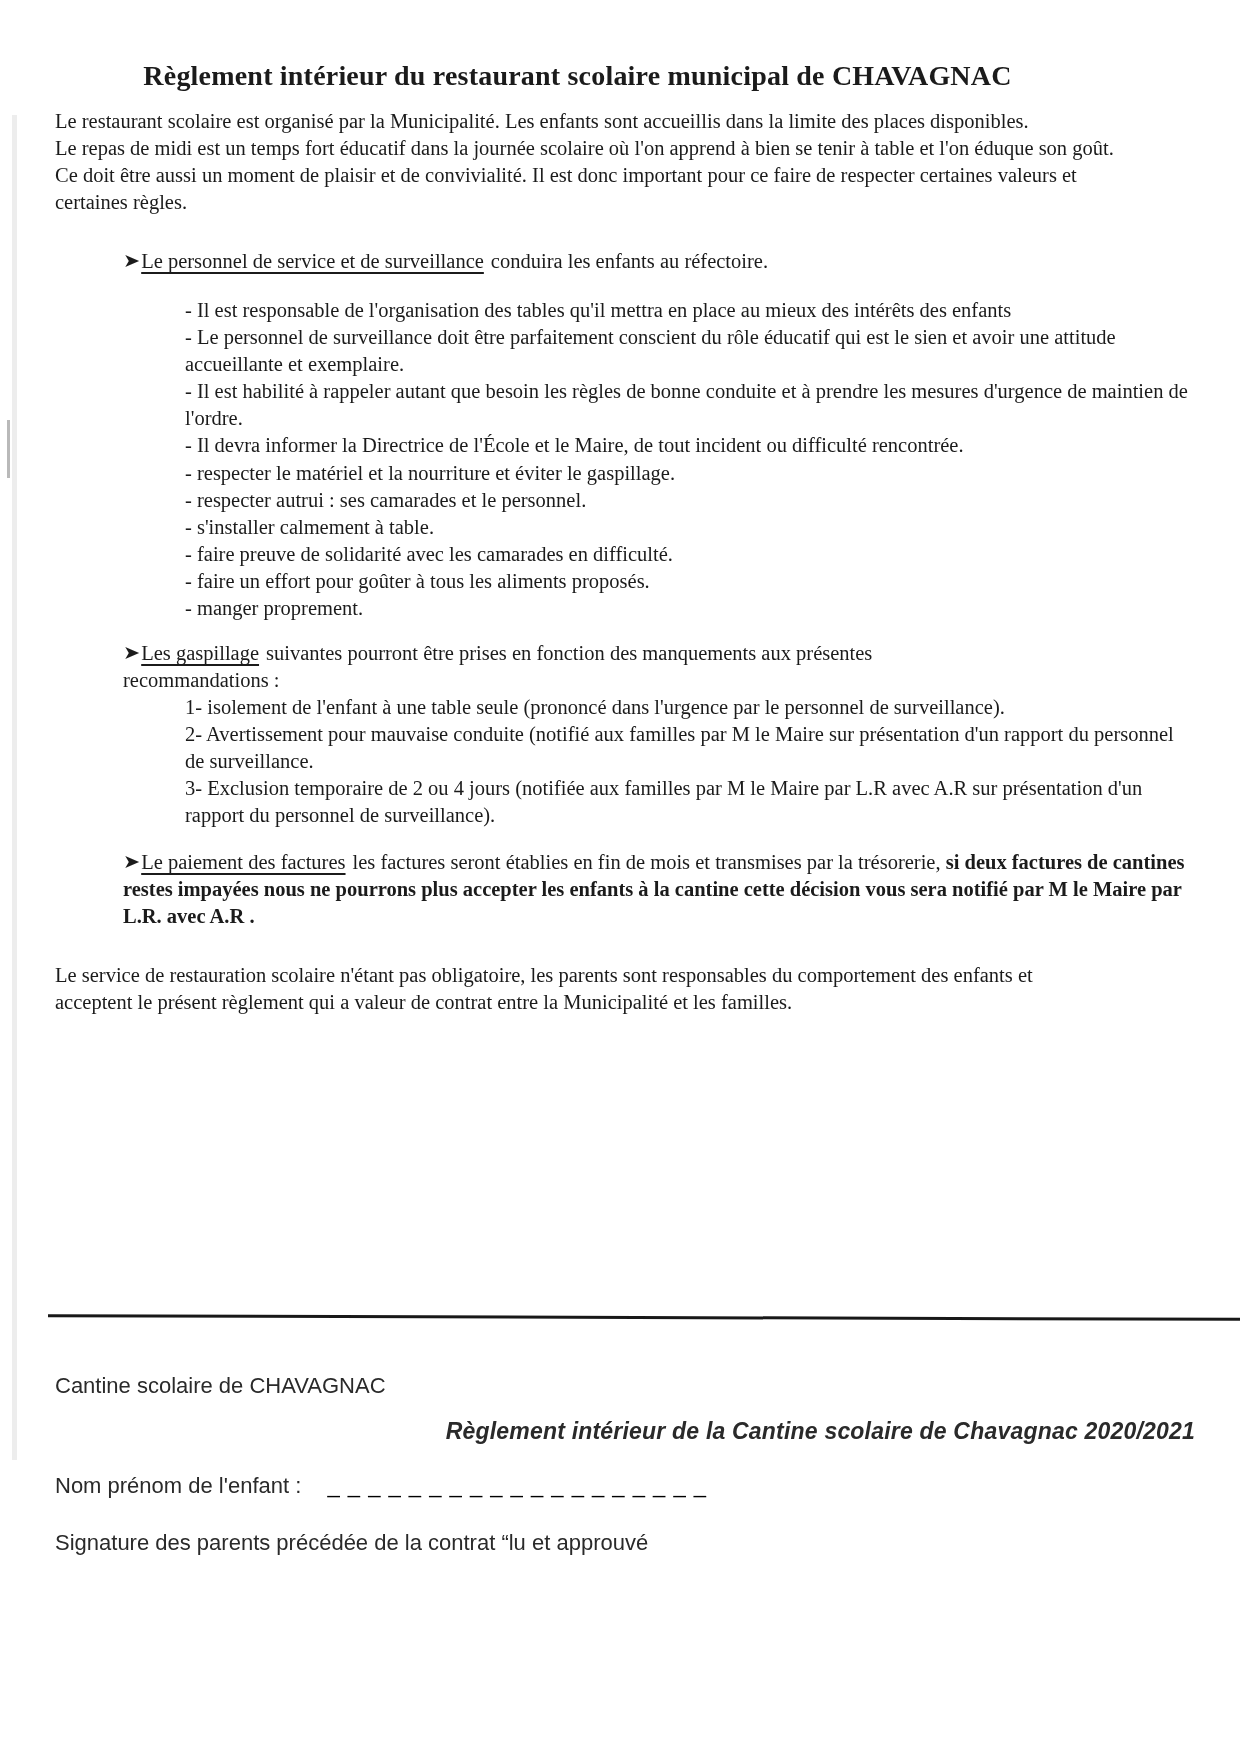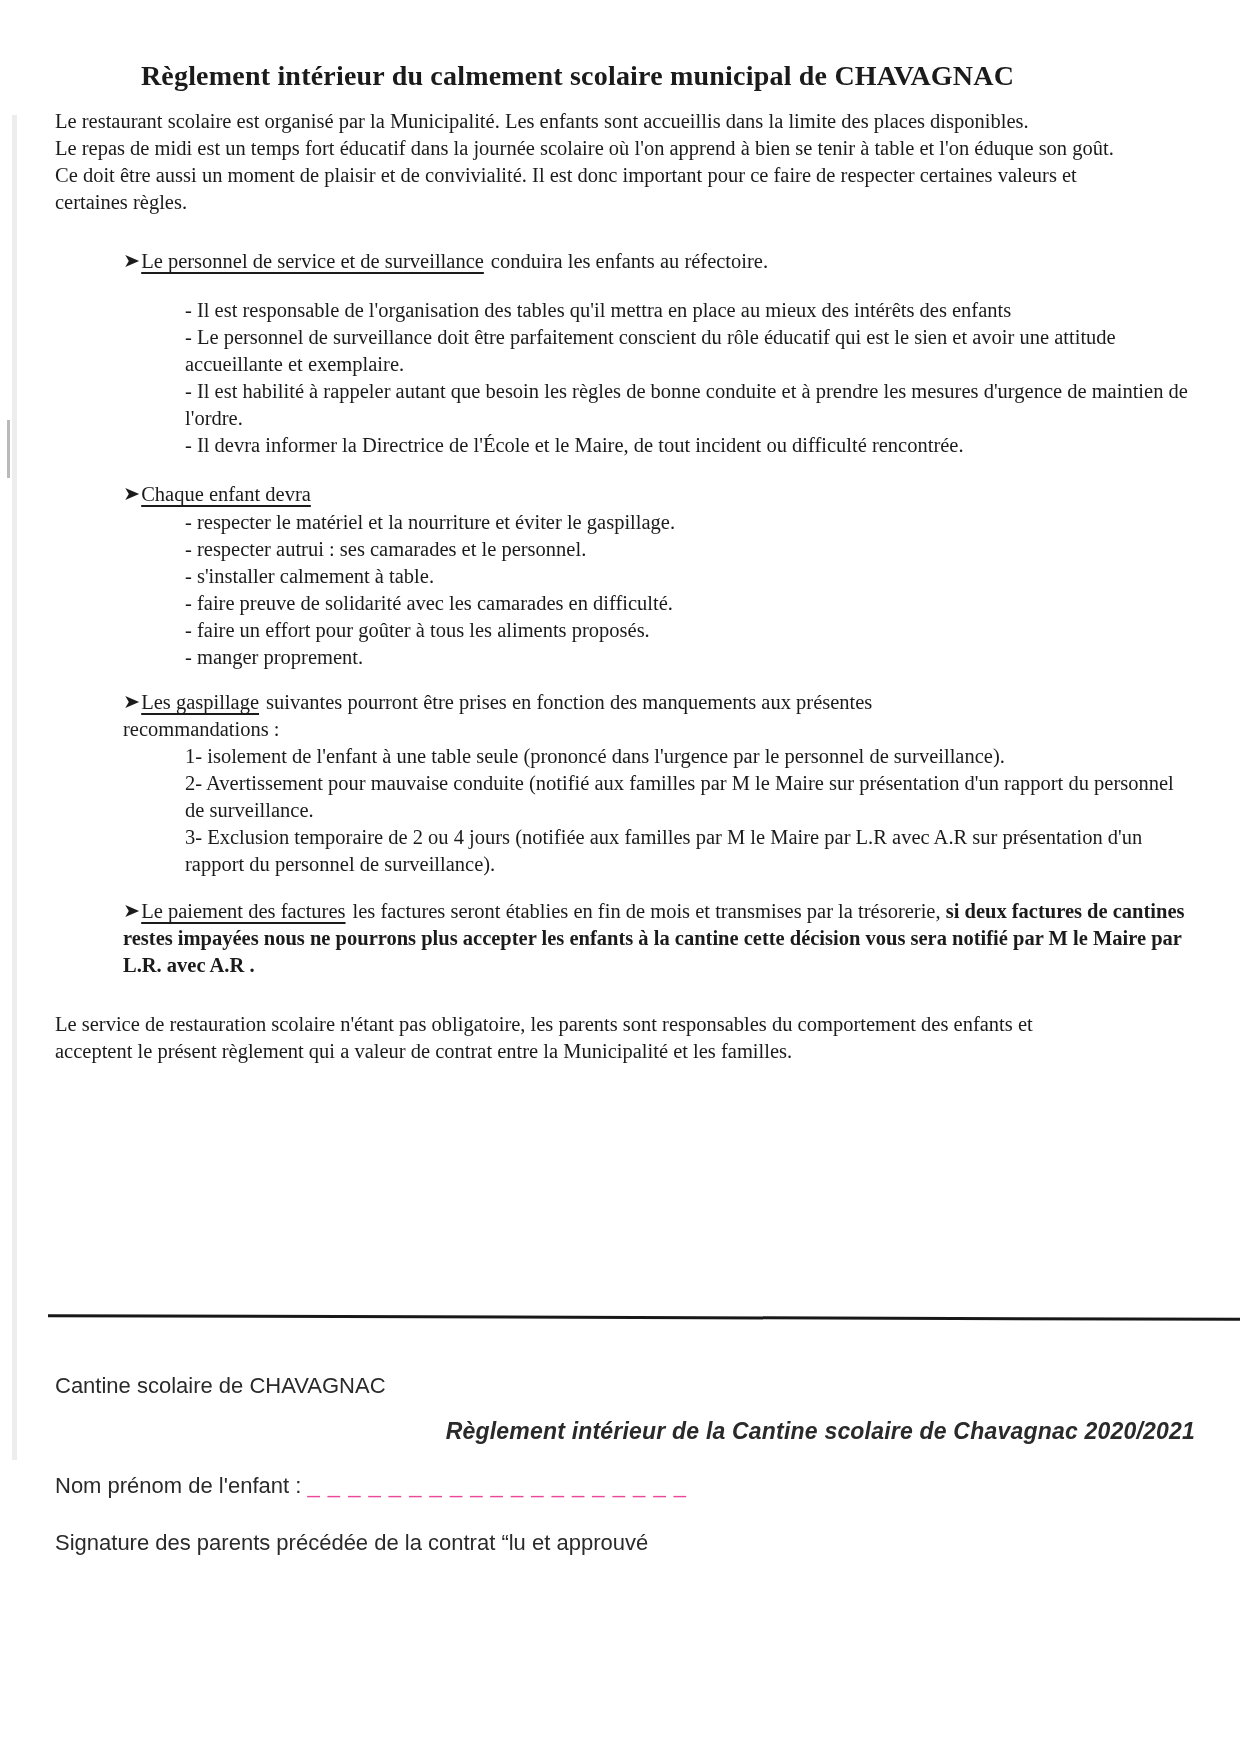--- a/index.html
+++ b/index.html
@@ -66,21 +66,21 @@
   .org-line { font-size:22px; line-height:28px; }
   .subtitle {
     margin-top:17px;
     font-size:23px; line-height:28px;
     font-weight:bold; font-style:italic;
     text-align:right;
     padding-left:55px;
     letter-spacing:0.2px;
   }
   .name-row { margin-top:27px; font-size:22px; line-height:28px; }
-  .blank { letter-spacing:1px; color:#ec4899; }
+  .blank { letter-spacing:1px; color:#000000;margin-left:20px; }
   .signature-row { margin-top:29px; font-size:22px; line-height:28px; }
 
   .edge-strip {
     position:absolute; left:12px; top:115px;
     width:5px; height:1345px;
     background:#ededed;
   }
   .edge-mark {
     position:absolute; left:7px; top:420px;
     width:3px; height:58px;
@@ -88,38 +88,35 @@
   }
 </style>
 </head>
 <body>
 
 <div class="edge-strip"></div>
 <div class="edge-mark"></div>
 
 <div class="doc">
 
-  <h1 class="title">Règlement intérieur du calmement scolaire municipal de CHAVAGNAC</h1>
+  <h1 class="title">Règlement intérieur du restaurant scolaire municipal de CHAVAGNAC</h1>
 
   <p class="body-text intro">Le restaurant scolaire est organisé par la Municipalité. Les enfants sont accueillis dans la limite des places disponibles.</p>
   <p class="body-text intro intro-2">Le repas de midi est un temps fort éducatif dans la journée scolaire où l'on apprend à bien se tenir à table et l'on éduque son goût. Ce doit être aussi un moment de plaisir et de convivialité. Il est donc important pour ce faire de respecter certaines valeurs et certaines règles.</p>
 
   <div class="body-text shead sh1">
     <span class="hb"><span class="arrow">➤</span><span>Le personnel de service et de surveillance</span></span><span class="hrest">conduira les enfants au réfectoire.</span>
   </div>
   <div class="body-text bullets b1">
     <p>- Il est responsable de l'organisation des tables qu'il mettra en place au mieux des intérêts des enfants</p>
     <p>- Le personnel de surveillance doit être parfaitement conscient du rôle éducatif qui est le sien et avoir une attitude accueillante et exemplaire.</p>
     <p>- Il est habilité à rappeler autant que besoin les règles de bonne conduite et à prendre les mesures d'urgence de maintien de l'ordre.</p>
     <p>- Il devra informer la Directrice de l'École et le Maire, de tout incident ou difficulté rencontrée.</p>
   </div>
 
-  <div class="body-text shead sh2">
-    <span class="hb"><span class="arrow">➤</span><span>Chaque enfant devra</span></span>
-  </div>
   <div class="body-text bullets b2">
     <p>- respecter le matériel et la nourriture et éviter le gaspillage.</p>
     <p>- respecter autrui : ses camarades et le personnel.</p>
     <p>- s'installer calmement à table.</p>
     <p>- faire preuve de solidarité avec les camarades en difficulté.</p>
     <p>- faire un effort pour goûter à tous les aliments proposés.</p>
     <p>- manger proprement.</p>
   </div>
 
   <div class="body-text shead sh3">

